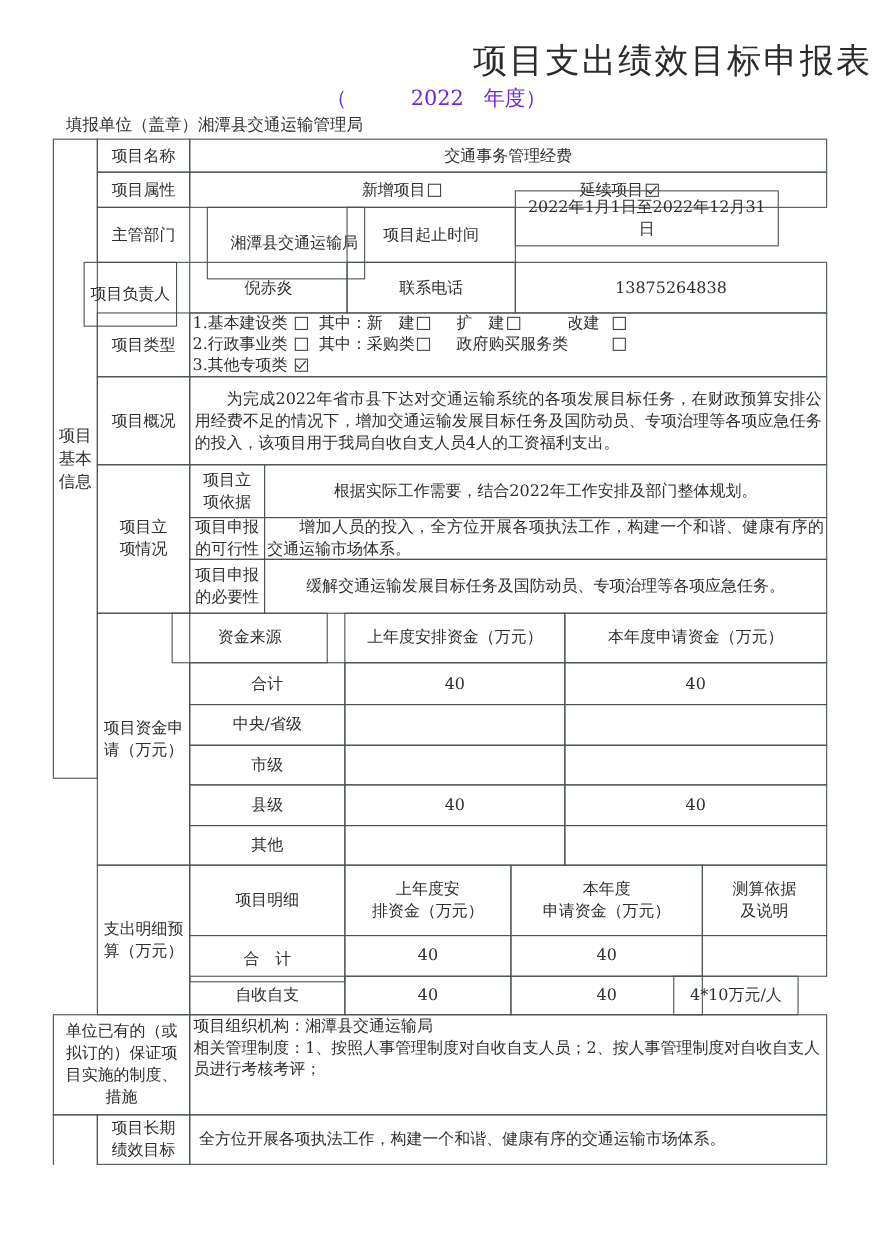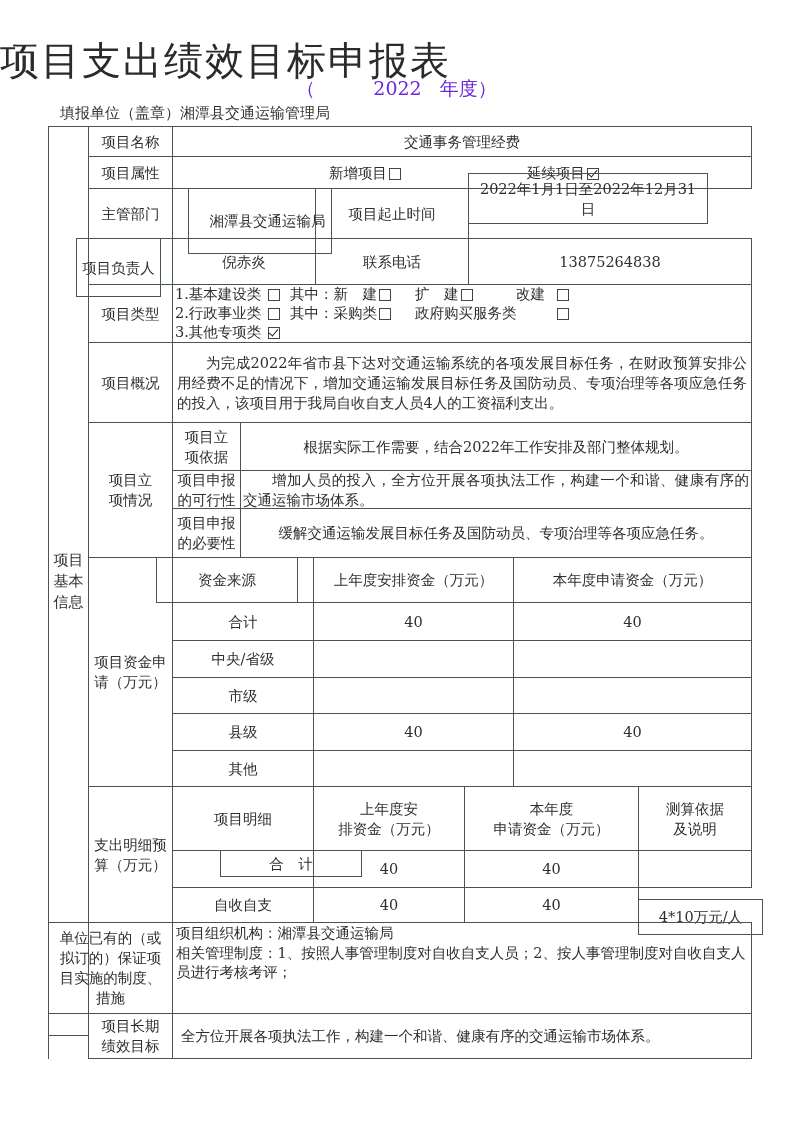--- a/index.html
+++ b/index.html
@@ -1,19 +1,19 @@
 <!DOCTYPE html>
 <html><head>
 <meta charset="utf-8">
 <style>
   html, body { margin:0; padding:0; background:#ffffff; }
   body { width:793px; height:1122px; position:relative; overflow:hidden;
          font-family:"DejaVu Serif", "Liberation Serif", serif; color:#2a2a2a; }
-  .title { position:absolute; left:0; width:793px; top:34px; text-align:left;
-           font-size:39px; letter-spacing:2px; color:#2b2b2b; font-family:"DejaVu Sans","Liberation Sans",sans-serif; }
+  .title { position:absolute; left:0; width:793px; top:34px; text-align:right;
+           font-size:31px; letter-spacing:2px; color:#2b2b2b; font-family:"DejaVu Sans","Liberation Sans",sans-serif; }
   .subtitle { position:absolute; left:0; width:793px; top:76px; text-align:center; font-size:19px; color:#6d28d9; }
   .subtitle .paren { display:inline-block; }
   .subtitle .yr { display:inline-block; margin:0 18px 0 58px; }
   .unit { position:absolute; left:60px; top:104px; font-size:15px; color:#333; }
   .c { position:absolute; box-sizing:border-box; border:1px solid #4a5456;
        display:flex; align-items:center; justify-content:center; text-align:center;
        font-size:14.5px; line-height:20px; color:#2e2e2e; padding:0 4px; }
   .c.left { justify-content:flex-start; text-align:left; }
   .c.top { align-items:flex-start; }
   .para { text-indent:2em; text-align:justify; width:100%; }
@@ -25,21 +25,21 @@
 </style>
 </head>
 <body>
 
 <div class="title">项目支出绩效目标申报表</div>
 <div class="subtitle">
   <span class="paren">（</span><span class="yr">2022</span><span>年度）</span>
 </div>
 <div class="unit">填报单位（盖章）湘潭县交通运输管理局</div>
 
-<div class="c" style="left:48px;top:126px;width:41px;height:910px;font-size:15px;line-height:21px;padding:0;">
+<div class="c" style="left:48px;top:126px;width:41px;height:582px;font-size:15px;line-height:21px;padding:0;">
   <div>
     <div>项目</div>
     <div>基本</div>
     <div>信息</div>
   </div>
 </div>
 
 <div class="c" style="left:88px;top:126px;width:85px;height:31px;">项目名称</div>
 <div class="c" style="left:172px;top:126px;width:580px;height:31px;">交通事务管理经费</div>
 
@@ -165,29 +165,29 @@
       <div>申请资金（万元）</div>
     </div>
 </div>
 <div class="c" style="left:638px;top:786px;width:114px;height:65px;">
   <div>
       <div>测算依据</div>
       <div>及说明</div>
     </div>
 </div>
 
-<div class="c" style="left:172px;top:850px;width:142px;height:27px;margin-left:48px;">合　计</div>
+<div class="c" style="left:172px;top:850px;width:142px;height:43px;">合　计</div>
 <div class="c" style="left:313px;top:850px;width:152px;height:38px;">40</div>
 <div class="c" style="left:464px;top:850px;width:175px;height:38px;">40</div>
 <div class="c" style="left:638px;top:850px;width:114px;height:38px;"></div>
 
 <div class="c" style="left:172px;top:887px;width:142px;height:36px;">自收自支</div>
 <div class="c" style="left:313px;top:887px;width:152px;height:36px;">40</div>
 <div class="c" style="left:464px;top:887px;width:175px;height:36px;">40</div>
-<div class="c" style="left:638px;top:887px;width:125px;height:36px;margin-top:12px;">4*10万元/人</div>
+<div class="c" style="left:612px;top:887px;width:114px;height:36px;">4*10万元/人</div>
 
 <div class="c" style="left:48px;top:922px;width:125px;height:92px;padding:0 2px;line-height:20px;">
   <div>
     <div>单位已有的（或</div>
     <div>拟订的）保证项</div>
     <div>目实施的制度、</div>
     <div>措施</div>
   </div>
 </div>
 <div class="c top" style="left:172px;top:922px;width:580px;height:92px;padding:1px 3px;line-height:19.5px;">

